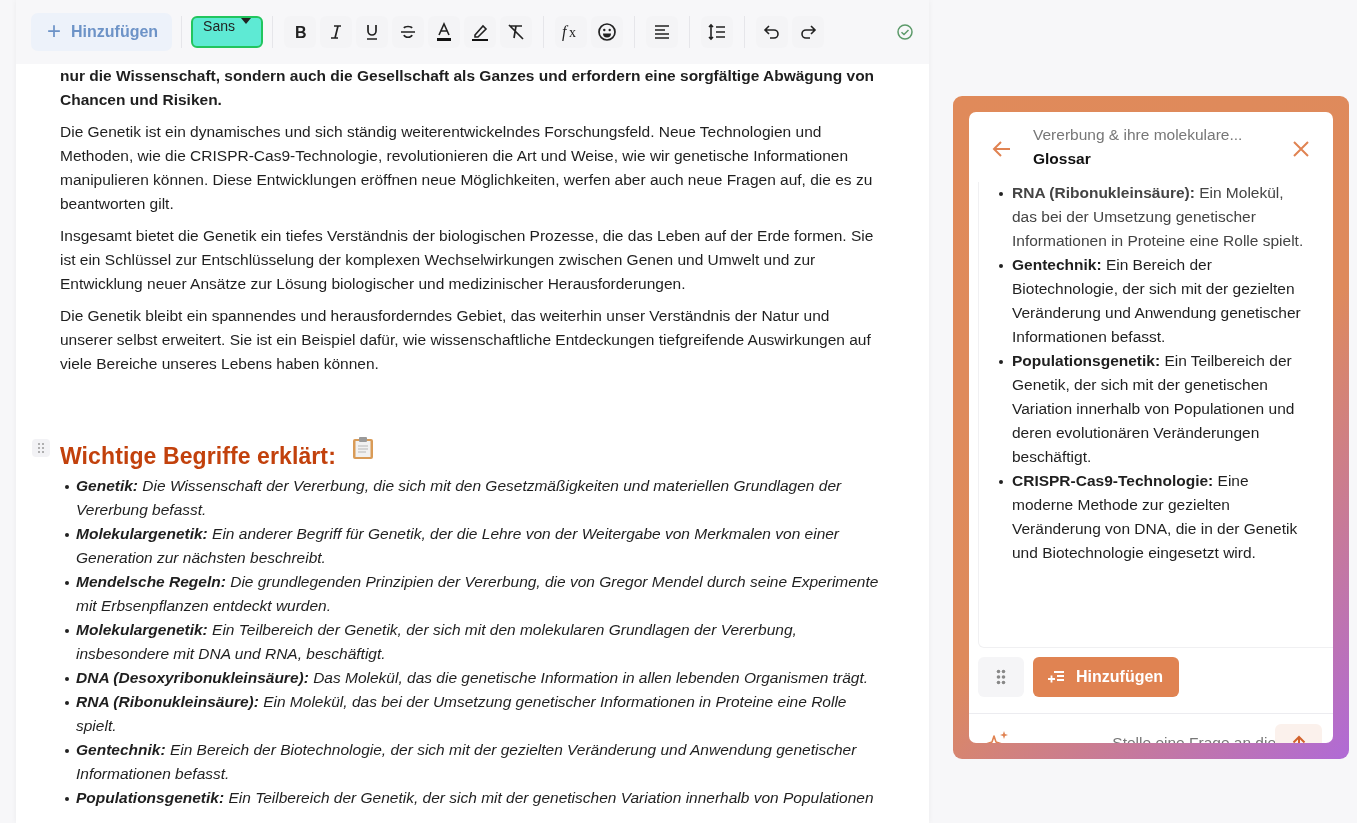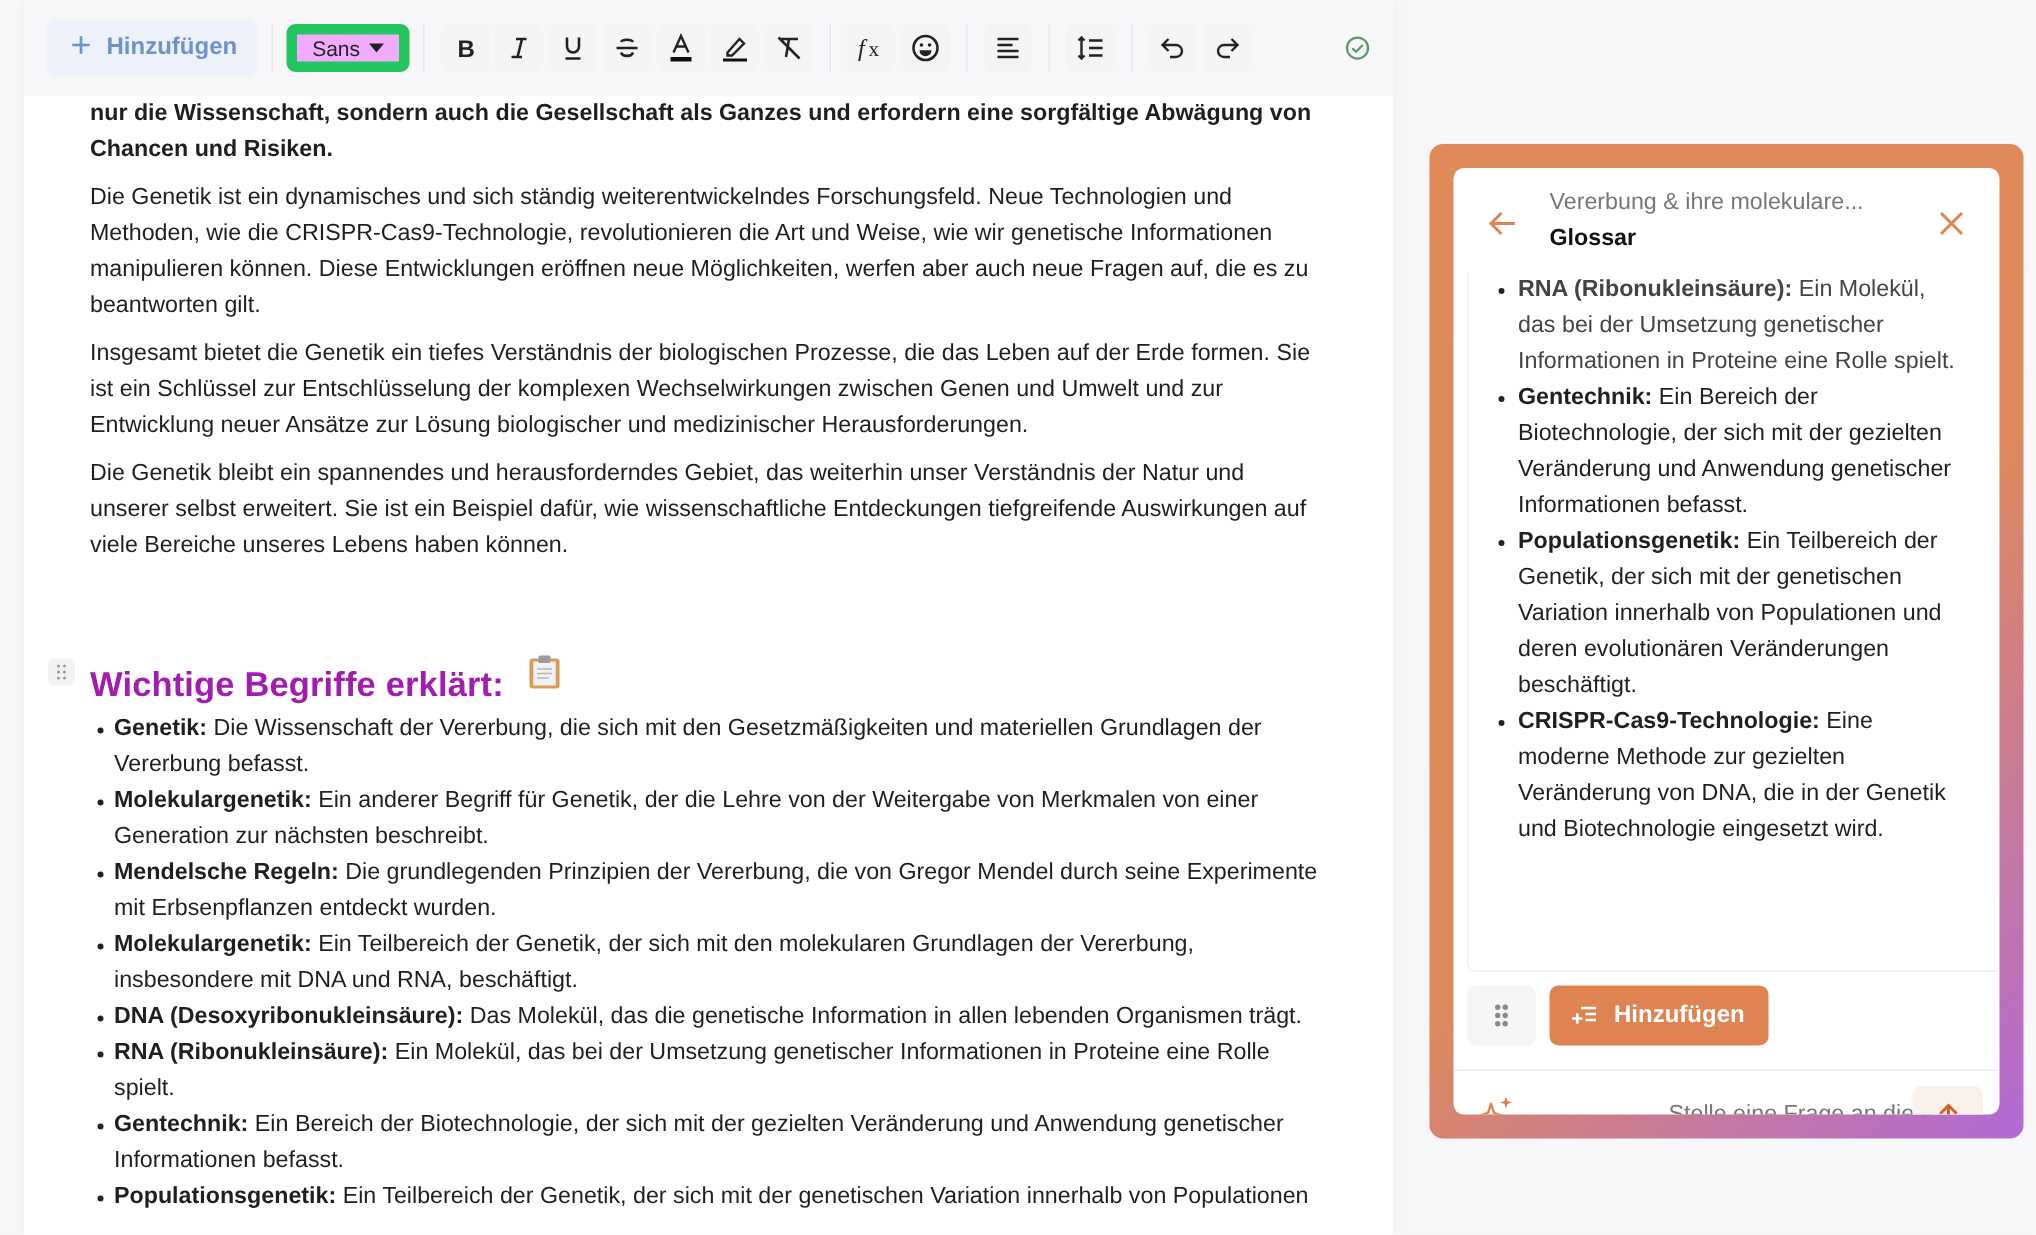--- a/index.html
+++ b/index.html
@@ -26,23 +26,23 @@
   .tb-add {
     display: flex; align-items: center; gap: 10px;
     height: 38px; padding: 0 14px 0 16px;
     background: #edf2fa; border-radius: 7px;
     color: #6d93c7; font-weight: bold; font-size: 16px;
     cursor: pointer;
   }
   .tb-add .plus { font-size: 24px; font-weight: normal; line-height: 1; margin-top: -2px; }
   .tb-sep { width: 1px; height: 32px; background: #e6e6ea; margin: 0 9px; }
   .tb-font {
-    display: flex; align-items: center; gap: 6px;
-    height: 32px; padding: 0 10px; background: #f0abfc;
-    border: 7px solid #22c55e; border-radius: 6px;
+    display: flex; align-items: flex-start; gap: 6px;
+    height: 32px; padding: 0 10px; background: #5eead4;
+    border: 2px solid #22c55e; border-radius: 6px;
     font-size: 14px; color: #222; cursor: pointer;
   }
   .tb-font .caret { width: 0; height: 0; border-left: 5px solid transparent; border-right: 5px solid transparent; border-top: 6px solid #222; }
   .tb-btn {
     width: 32px; height: 32px; margin: 0 2px;
     display: flex; align-items: center; justify-content: center;
     border-radius: 6px; background: #f4f4f6;
     color: #222; cursor: pointer;
   }
   .tb-btn svg { width: 20px; height: 20px; }
@@ -53,23 +53,23 @@
     font-size: 15.5px; line-height: 24px; color: #1f1f1f;
   }
   .content p { margin-bottom: 8px; }
   .content .p-first { margin-top: 0; font-weight: bold; }
   .heading-row { position: relative; margin-top: 54px; height: 36px; display: flex; align-items: center; }
   .drag-handle {
     position: absolute; left: -28px; top: 9px; width: 18px; height: 18px;
     background: #f2f2f5; border-radius: 4px;
     display: flex; align-items: center; justify-content: center; cursor: grab;
   }
-  .heading-row h2 { font-size: 23px; font-weight: bold; color: #a21caf; letter-spacing: 0.1px; margin-top: 16px; }
+  .heading-row h2 { font-size: 23px; font-weight: bold; color: #c2410c; letter-spacing: 0.1px; margin-top: 16px; }
   .clip-icon { margin-left: 16px; width: 22px; height: 24px; }
-  .content ul { list-style: none; margin-top: 8px; padding-left: 16px; }
+  .content ul { list-style: none; margin-top: 8px; padding-left: 16px; font-style: italic; }
   .content li { position: relative; margin-bottom: 0; }
   .content li::before {
     content: ""; position: absolute; left: -11px; top: 11px;
     width: 4px; height: 4px; border-radius: 50%; background: #222;
   }
   .content b { font-weight: bold; }
 
   
   .panel {
     position: absolute; left: 953px; top: 96px; width: 396px; height: 663px;

